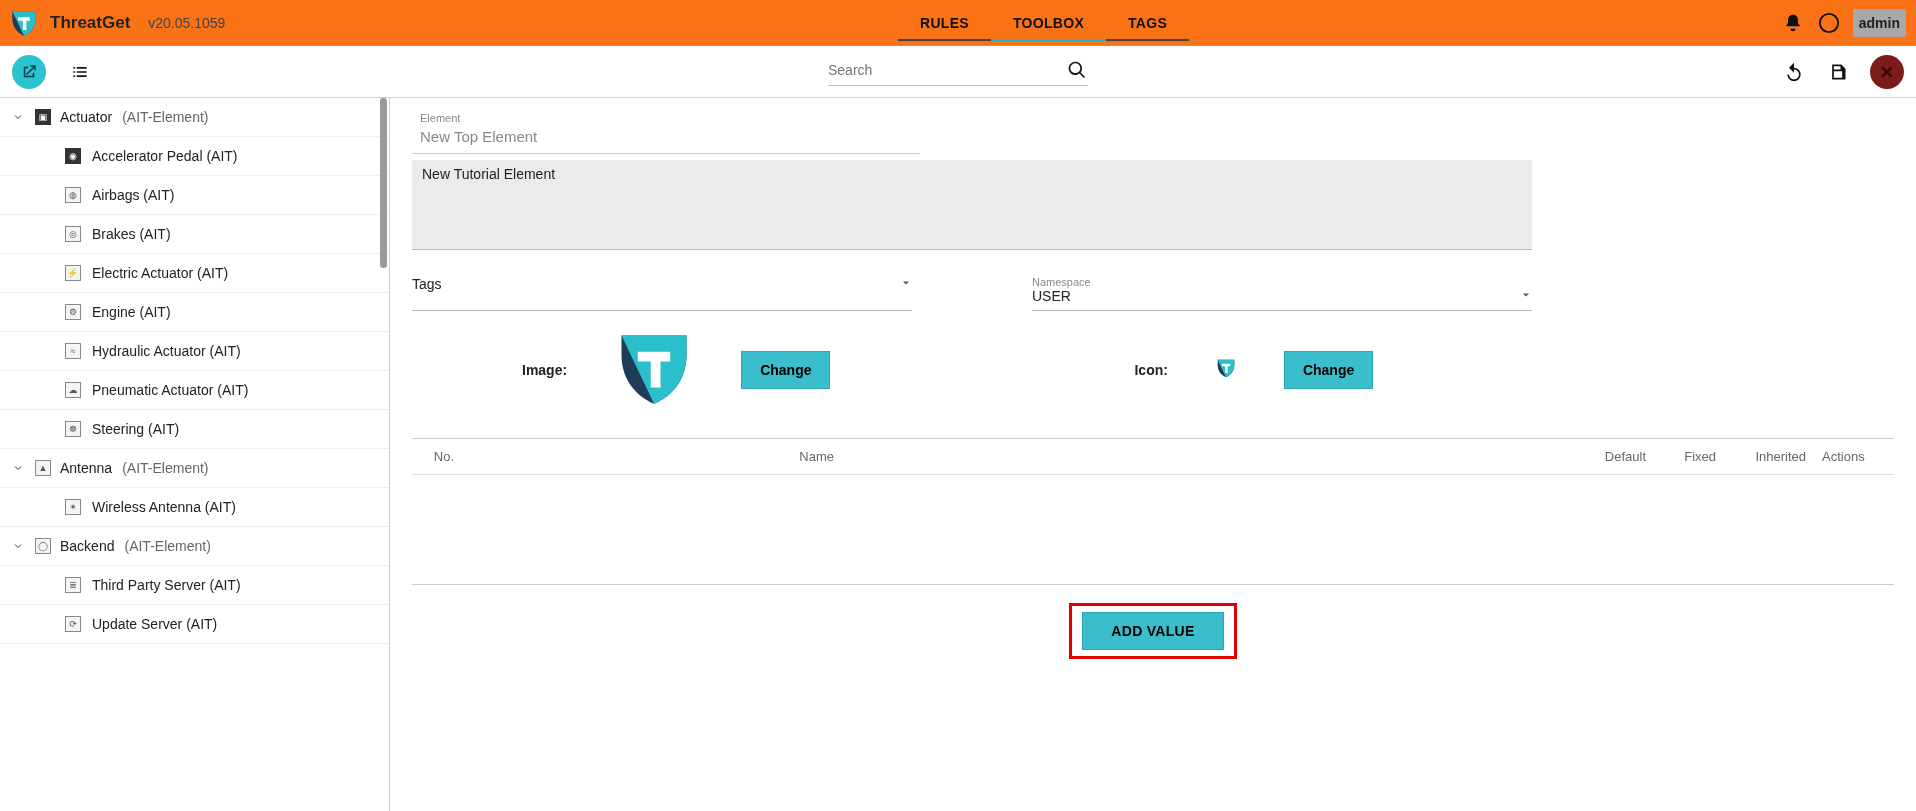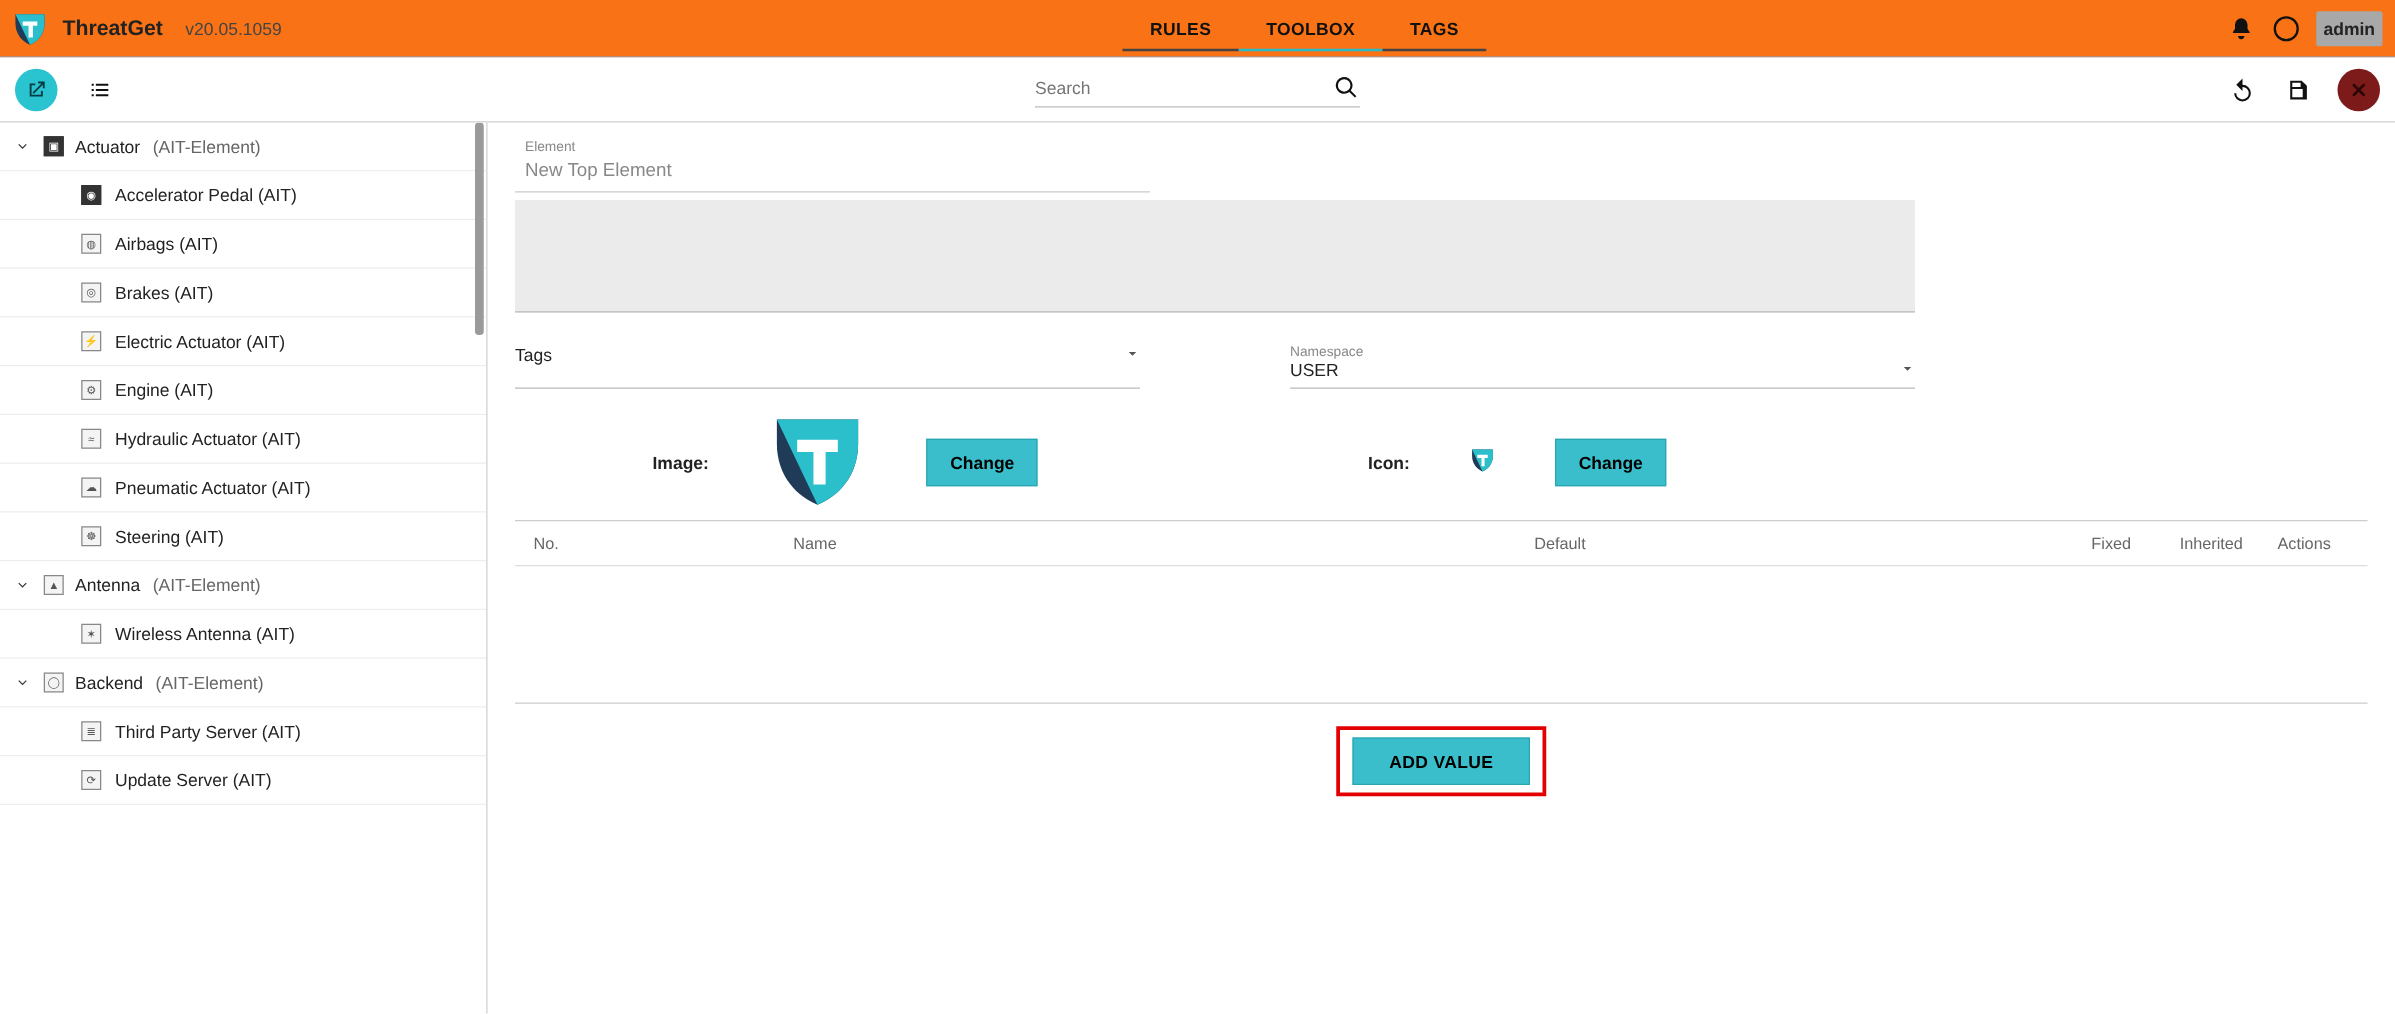--- a/index.html
+++ b/index.html
@@ -54,27 +54,27 @@
   .desc-text { font-size: 14px; color: #222; }
 
   .row-two { display: flex; gap: 120px; margin-top: 26px; }
   .sel-wrap { display: flex; flex-direction: column; border-bottom: 1px solid #bbb; padding-bottom: 6px; }
   .sel-wrap.tags { width: 500px; }
   .sel-wrap.ns { width: 500px; }
   .sel-label { font-size: 11px; color: #888; }
   .sel-row { display: flex; align-items: center; justify-content: space-between; }
   .sel-val { font-size: 14px; color: #222; }
 
-  .img-row { display: flex; align-items: center; gap: 64px; margin-top: 18px; border-bottom: 1px solid #ccc; padding-bottom: 6px; }
+  .img-row { display: flex; align-items: center; gap: 104px; margin-top: 18px; border-bottom: 1px solid #ccc; padding-bottom: 28px; }
   .img-group { display: flex; align-items: center; gap: 48px; }
   .img-label { font-size: 14px; font-weight: 600; color: #222; }
   .change-btn { background: #3abecb; border: 1px solid #2aa6b3; padding: 10px 18px; font-size: 14px; font-weight: 600; cursor: pointer; }
 
   table.attr-table { width: 100%; border-collapse: collapse; margin-top: 0; }
-  table.attr-table th { text-align: center; font-weight: 400; color: #666; font-size: 13px; padding: 10px 8px; border-bottom: 1px solid #ddd; }
+  table.attr-table th { text-align: right; font-weight: 400; color: #666; font-size: 13px; padding: 10px 8px; border-bottom: 1px solid #ddd; }
   table.attr-table th.right { text-align: left; }
 
   .table-body-space { height: 110px; border-bottom: 1px solid #ccc; }
 
   .add-value-wrap { display: flex; justify-content: center; margin-top: 18px; }
   .add-value-highlight { border: 3px solid #e30000; padding: 6px 10px; display: inline-block; }
   .add-value-btn { background: #3abecb; border: 1px solid #2aa6b3; padding: 10px 28px; font-size: 14px; font-weight: 700; cursor: pointer; letter-spacing: .3px; }
 
   
   .sq-icon { width: 16px; height: 16px; border: 1px solid #888; display: inline-flex; align-items: center; justify-content: center; font-size: 9px; color: #555; background: #f4f4f4; }
@@ -275,20 +275,21 @@
     </div>
   </div>
 
   <div class="main">
     <div class="field-block">
       <span class="field-label">Element</span>
       <input class="field-input" type="text" value="New Top Element" style="">
     </div>
 
     <div class="desc-block">
+      <div class="desc-text">New Tutorial Element</div>
     </div>
 
     <div class="row-two">
       <div class="sel-wrap tags">
         <div class="sel-row">
           <span class="sel-val">Tags</span>
           <span><svg width="12" height="12" viewBox="0 0 24 24">
                 <path d="M6 9l6 6 6-6" fill="#555"></path>
               </svg></span>
         </div>

